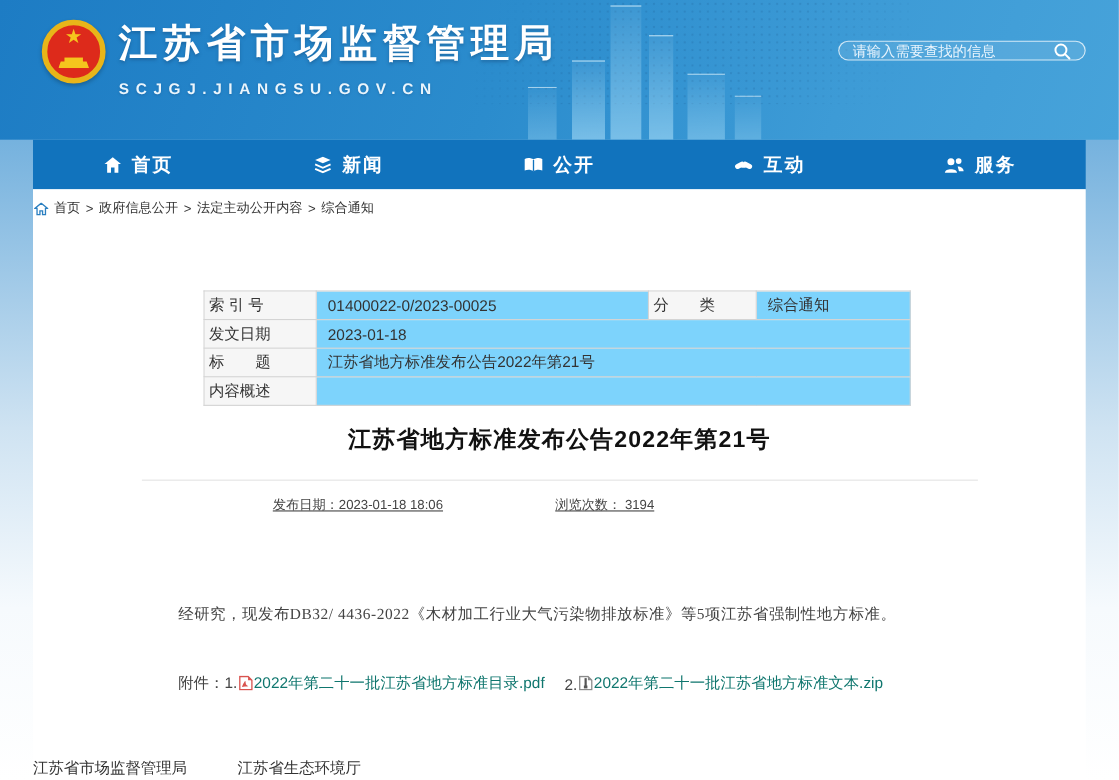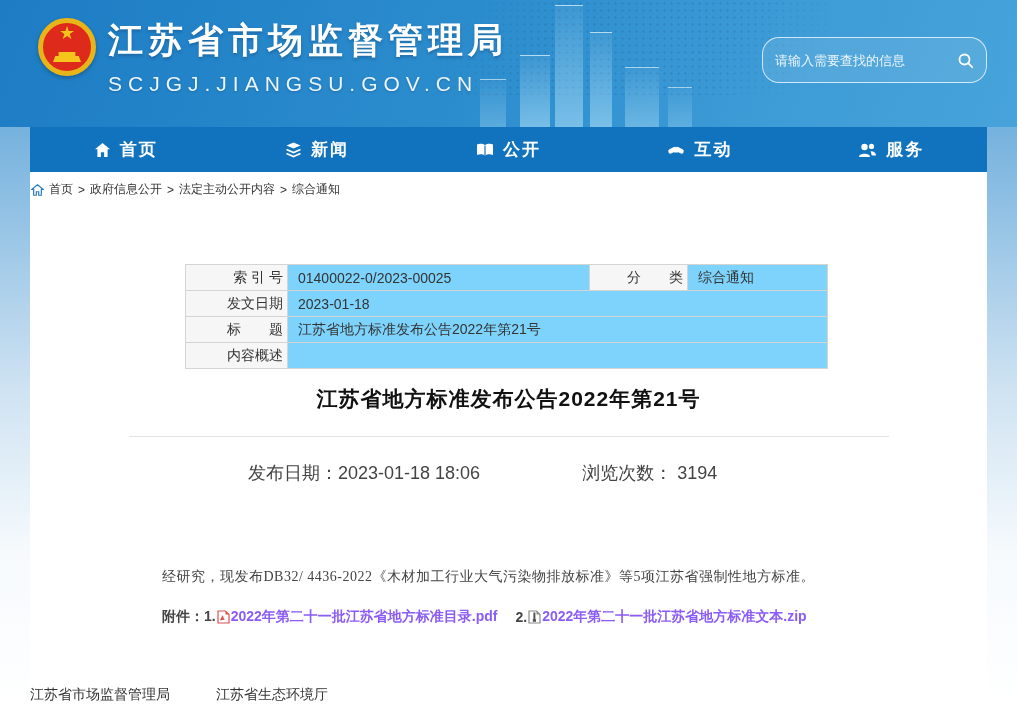--- a/index.html
+++ b/index.html
@@ -36,24 +36,24 @@
     position: relative; box-shadow: 0 2px 4px rgba(0,0,0,0.25);
     margin-top: 4px;
   }
   .emblem .star { position: absolute; top: 1px; left: 0; width: 100%; text-align: center; color: #f5c51d; font-size: 18px; line-height: 18px; }
   .emblem .gate { position: absolute; bottom: 9px; left: 50%; transform: translateX(-50%); width: 28px; height: 10px; background: #f5c51d; clip-path: polygon(0 100%, 8% 40%, 20% 40%, 20% 0, 80% 0, 80% 40%, 92% 40%, 100% 100%); }
   .site-ident { margin-left: 12px; }
   .site-title {
     color: #ffffff; font-size: 35px; font-weight: bold; letter-spacing: 5px;
     text-shadow: 0 2px 3px rgba(20,70,120,0.45); line-height: 52px;
   }
-  .site-url { color: #eaf5fc; font-size: 21px; font-weight: normal; letter-spacing: 6px; margin-top: 6px; text-shadow: 0 1px 2px rgba(20,70,120,0.35); }
+  .site-url { color: #eaf5fc; font-size: 14px; font-weight: bold; letter-spacing: 6px; margin-top: 6px; text-shadow: 0 1px 2px rgba(20,70,120,0.35); }
 
   .search-box {
-    position: absolute; right: 30px; top: 37px; width: 225px; height: 46px;
+    position: absolute; right: 30px; top: 37px; width: 225px; height: 18px;
     border: 1px solid rgba(255,255,255,0.75); border-radius: 17px;
     background: rgba(255,255,255,0.10); display: flex; align-items: center; padding: 0 12px;
   }
   .search-box input {
     flex: 1; background: transparent; border: none; outline: none;
     color: #ffffff; font-size: 13px; font-family: inherit;
   }
   .search-box input::placeholder { color: #f2f9ff; opacity: .95; }
   .search-btn { background: none; border: none; cursor: pointer; display: flex; align-items: center; padding: 0; }
 
@@ -75,34 +75,34 @@
     font-size: 12px; color: #333; padding-left: 1px;
   }
   .crumb { cursor: pointer; }
   .crumb-sep { color: #333; }
 
   .info-table { border-collapse: collapse; margin: 66px 0 0 155px; table-layout: fixed; }
   .info-table td {
     border: 1px solid #d4d4d4; height: 26px; font-size: 14px; color: #333;
     padding: 0 10px; background: #7dd3fc;
   }
-  .info-table td.lbl { background: #f6f6f6; text-align: right; padding: 0 4px; }
+  .info-table td.lbl { background: #f6f6f6; text-align: left; padding: 0 4px; }
   .c1 { width: 102px; } .c2 { width: 302px; } .c3 { width: 98px; } .c4 { width: 140px; }
 
   .article-title {
     text-align: center; font-size: 21px; font-weight: bold; color: #111;
     margin-top: 16px; letter-spacing: 1px;
   }
   .divider { width: 760px; margin: 23px auto 0 auto; border: none; border-top: 1px solid #e3e3e3; }
-  .article-meta { display: flex; font-size: 18px; color: #444; margin: 24px 0 0 218px; }
+  .article-meta { display: flex; font-size: 12px; color: #444; margin: 14px 0 0 218px; text-decoration: underline; }
   .meta-views { margin-left: 102px; }
 
   .article-body { font-size: 14px; color: #444; margin: 80px 95px 0 132px; line-height: 24px; letter-spacing: .5px; font-family: Liberation Serif, serif; }
-  .attachments { font-size: 14px; color: #444; margin: 19px 60px 0 132px; display: flex; align-items: center; flex-wrap: wrap; font-weight: bold; }
-  .attach-link { color: #8b5cf6; text-decoration: none; cursor: pointer; display: inline-flex; align-items: center; }
+  .attachments { font-size: 14px; color: #444; margin: 40px 60px 0 132px; display: flex; align-items: flex-end; flex-wrap: wrap; }
+  .attach-link { color: #0f766e; text-decoration: none; cursor: pointer; display: inline-flex; align-items: center; }
   .attach-gap { display: inline-block; width: 18px; }
   .file-icon { margin: 0 1px 0 1px; }
 
   .signature { padding-right: 96px; margin-top: 60px; font-size: 14px; color: #333; }
   .sig-line .gap { display: inline-block; width: 46px; }
 
   svg { display: block; }
 </style>
 </head>
 <body>

